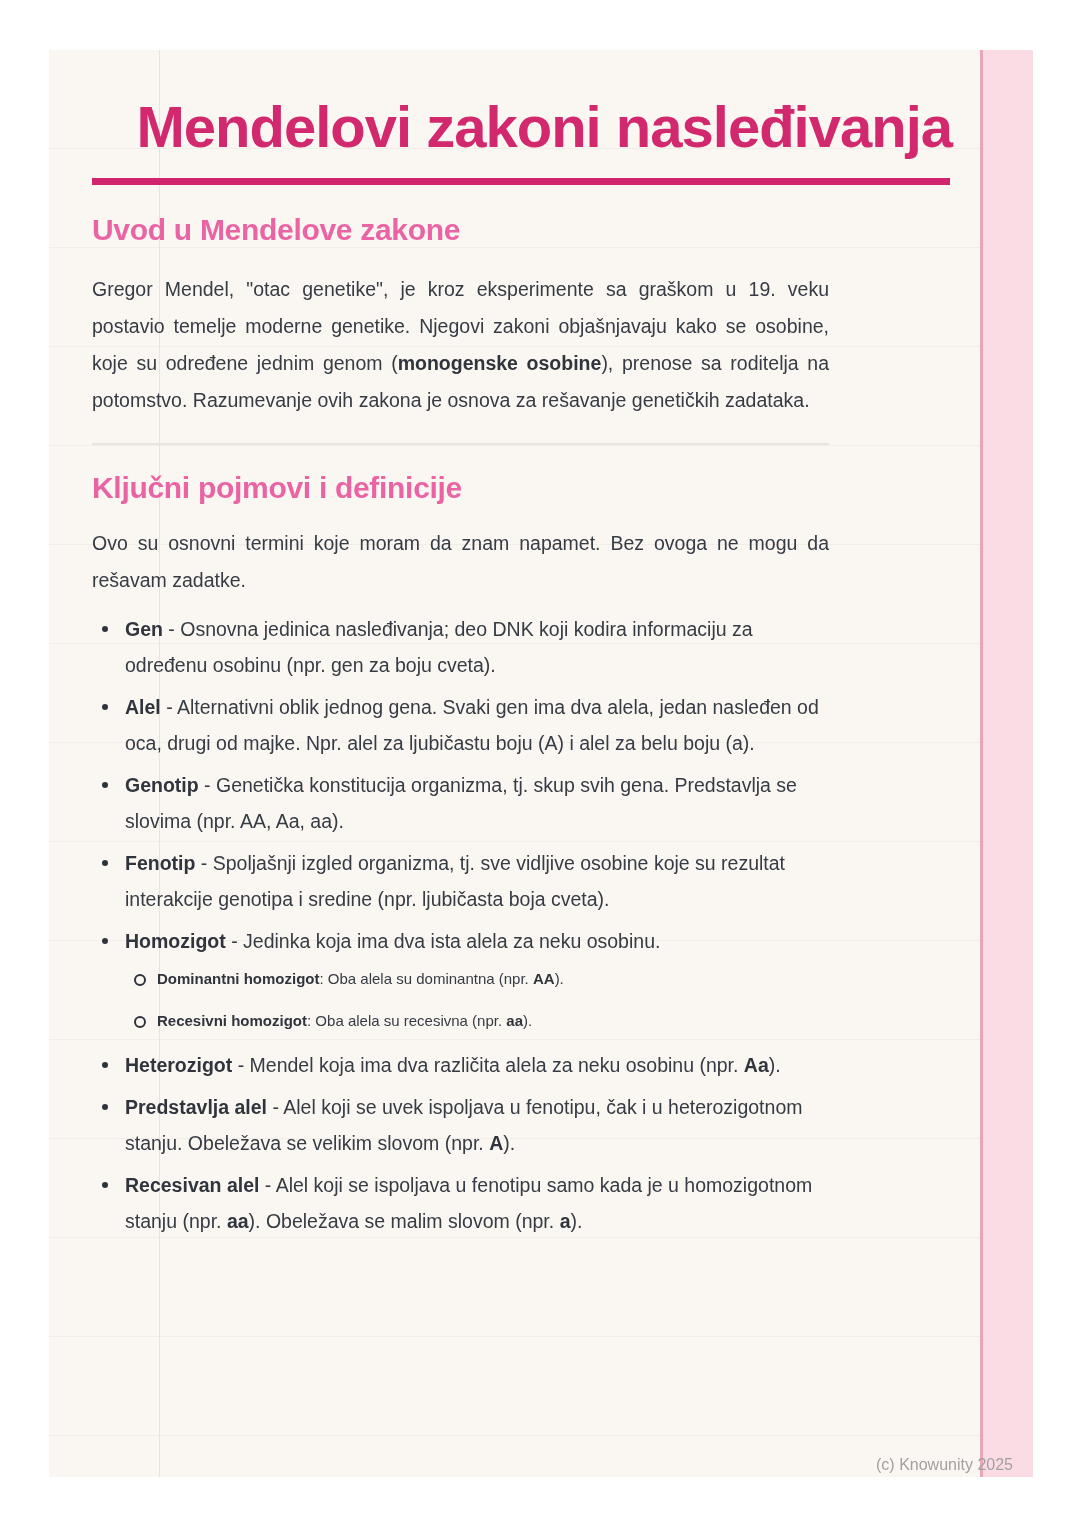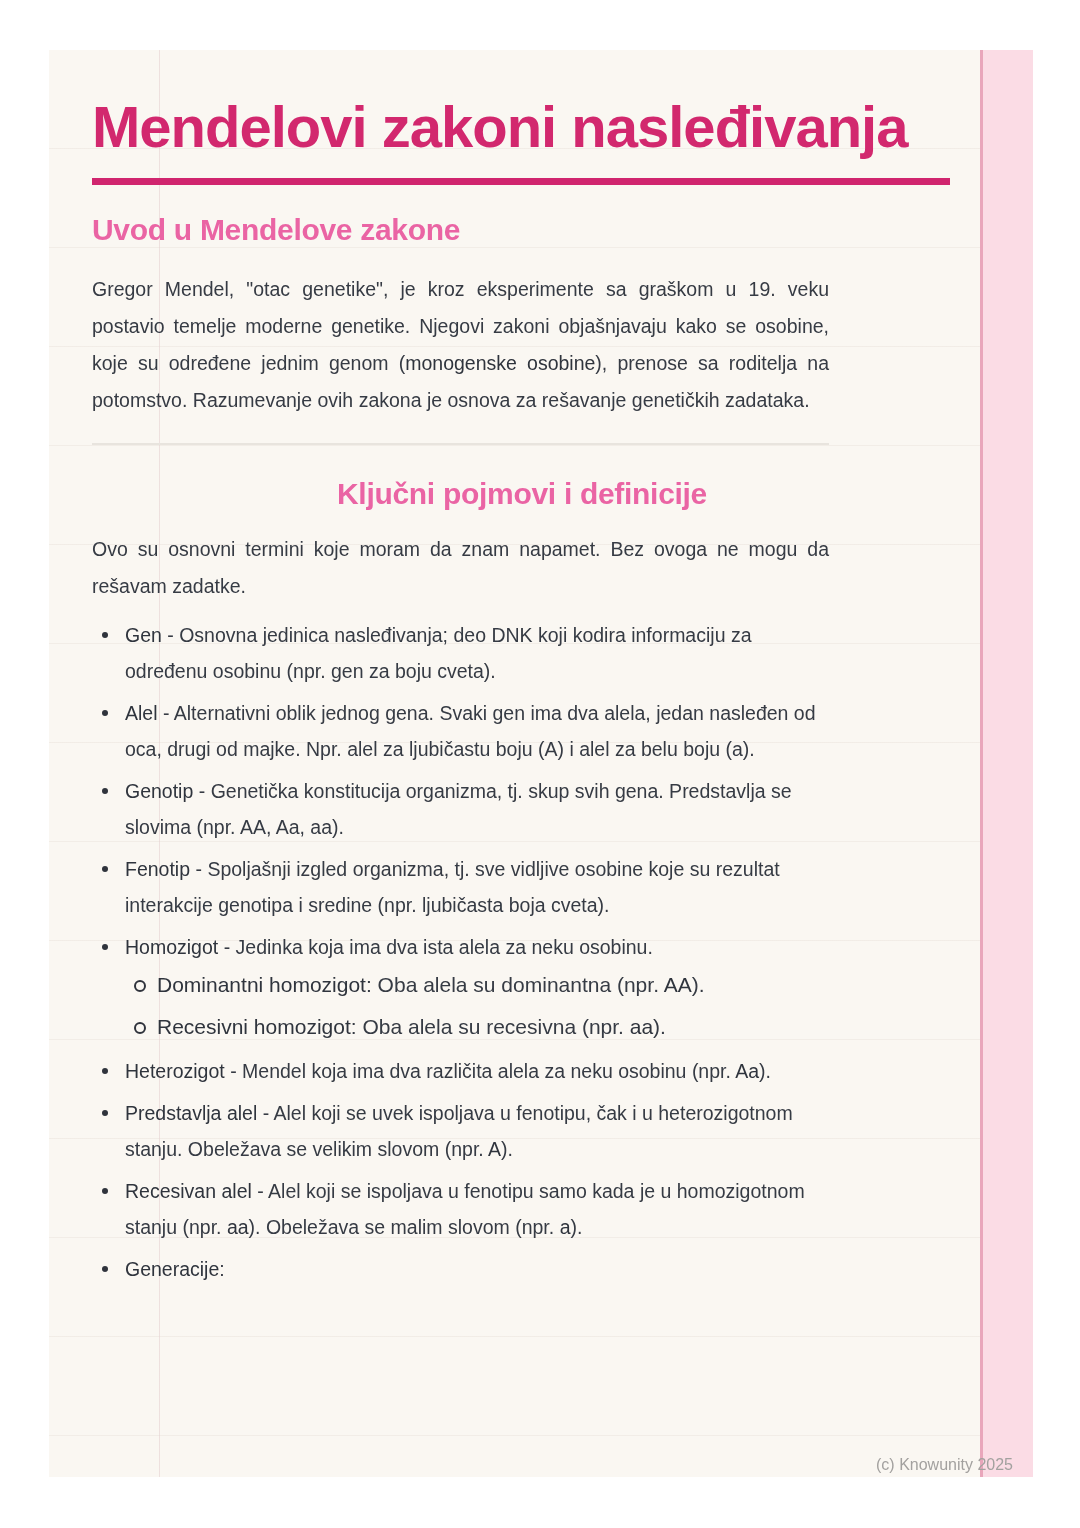--- a/index.html
+++ b/index.html
@@ -31,35 +31,36 @@
     left:43px; top:0;
     width:860px;
   }
   h1.page-title{
     margin-top:44px;
     font-size:58px;
     line-height:66px;
     font-weight:800;
     letter-spacing:-1px;
     color:#d2286e;
+    text-align:right;
   }
   .title-underline{
     margin-top:18px;
     width:858px; height:7px;
     background:#d0256e;
   }
   h2.section-heading{
     font-size:30px;
     line-height:38px;
     font-weight:700;
     color:#ea64a4;
     letter-spacing:-0.3px;
   }
   .h-intro{ margin-top:26px; }
-  .h-terms{ margin-top:30px;text-align:center; }
+  .h-terms{ margin-top:24px; }
   p.body-par{
     width:737px;
     font-size:19.5px;
     line-height:37px;
     color:#363b44;
     text-align:justify;
   }
   .par-intro{ margin-top:22px; }
   .par-terms{ margin-top:18px; }
   .section-divider{
@@ -90,34 +91,34 @@
     background:#2f333c;
   }
   ul.sub-list{
     list-style:none;
     margin:2px 0 8px 0;
   }
   ul.sub-list > li{
     position:relative;
     padding-left:32px;
     margin-bottom:6px;
-    font-size:21px;
+    font-size:15px;
     line-height:36px;
     color:#363b44;
   }
   ul.sub-list > li::before{
     content:"";
     position:absolute;
     left:9px; top:13px;
     width:8px; height:8px;
     border-radius:50%;
     border:2px solid #2f333c;
     background:transparent;
   }
-  b{ font-weight:400; color:#2f343d; }
+  b{ font-weight:700; color:#2f343d; }
   .footer-copyright{
     position:absolute;
     right:20px; bottom:3px;
     font-size:16px;
     color:#a3a19f;
     z-index:5;
   }
 </style>
 </head>
 <body>
@@ -142,18 +143,17 @@
         <li><b>Alel</b><span> - Alternativni oblik jednog gena. Svaki gen ima dva alela, jedan nasleđen od oca, drugi od majke. Npr. alel za ljubičastu boju (A) i alel za belu boju (a).</span></li>
         <li><b>Genotip</b><span> - Genetička konstitucija organizma, tj. skup svih gena. Predstavlja se slovima (npr. AA, Aa, aa).</span></li>
         <li><b>Fenotip</b><span> - Spoljašnji izgled organizma, tj. sve vidljive osobine koje su rezultat interakcije genotipa i sredine (npr. ljubičasta boja cveta).</span></li>
         <li><b>Homozigot</b><span> - Jedinka koja ima dva ista alela za neku osobinu.</span><ul class="sub-list">
             <li><b>Dominantni homozigot</b><span>: Oba alela su dominantna (npr. </span><b>AA</b><span>).</span></li>
             <li><b>Recesivni homozigot</b><span>: Oba alela su recesivna (npr. </span><b>aa</b><span>).</span></li>
           </ul></li>
         <li><b>Heterozigot</b><span> - Mendel koja ima dva različita alela za neku osobinu (npr. </span><b>Aa</b><span>).</span></li>
         <li><b>Predstavlja alel</b><span> - Alel koji se uvek ispoljava u fenotipu, čak i u heterozigotnom stanju. Obeležava se velikim slovom (npr. </span><b>A</b><span>).</span></li>
         <li><b>Recesivan alel</b><span> - Alel koji se ispoljava u fenotipu samo kada je u homozigotnom stanju (npr. </span><b>aa</b><span>). Obeležava se malim slovom (npr. </span><b>a</b><span>).</span></li>
-        <li><b>Generacije</b><span>:</span></li>
       </ul>
   </div>
 
   <div class="footer-copyright">(c) Knowunity 2025</div>
 </div>
 
 </body></html>

